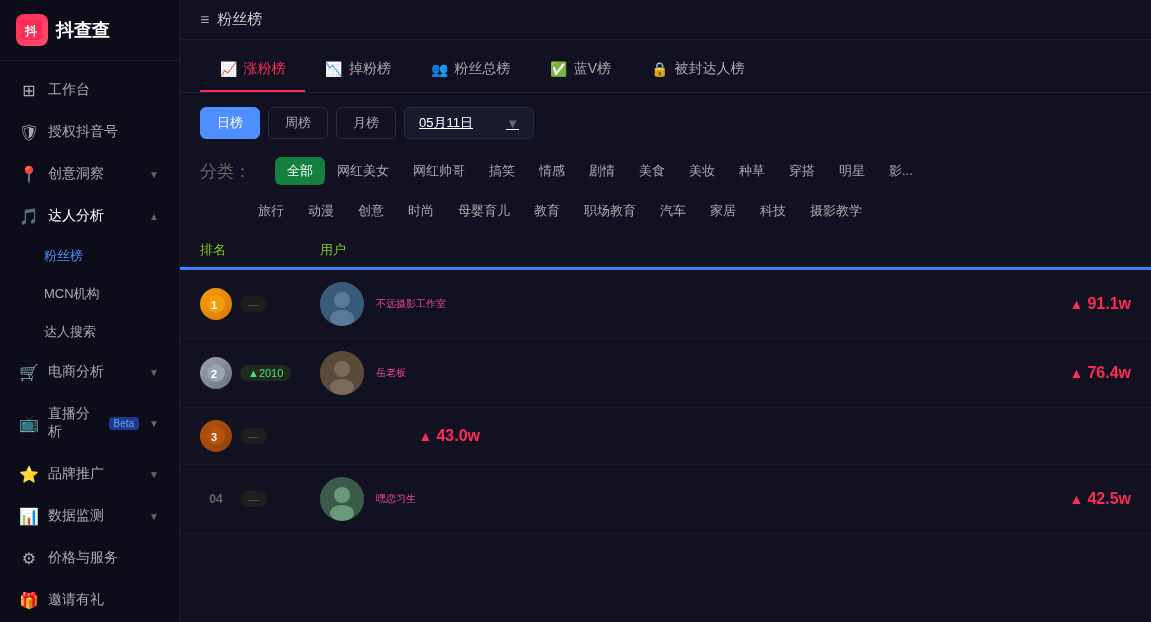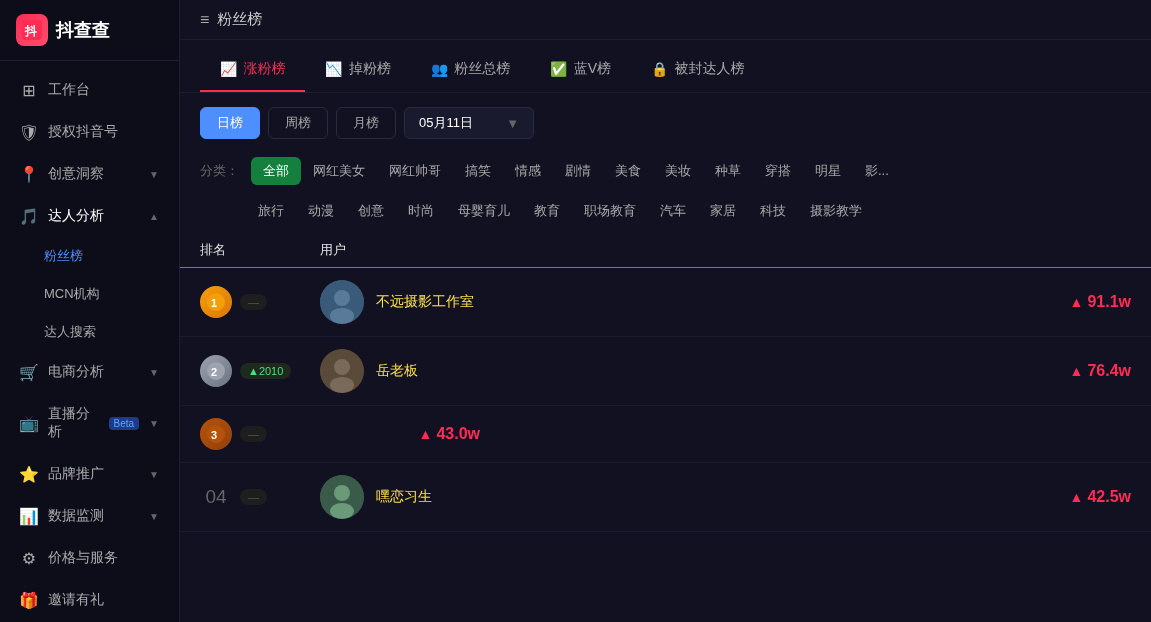--- a/index.html
+++ b/index.html
@@ -159,31 +159,32 @@
       align-items: center;
       padding: 6px 14px;
       background: #1a1a2e;
       border: 1px solid #2a2a3e;
       border-radius: 6px;
       color: #fff;
       cursor: pointer;
       font-size: 13px;
       min-width: 130px;
       justify-content: space-between;
+      text-decoration: underline;
     }
 
     
     .category-row {
       display: flex;
       align-items: center;
       padding: 4px 20px 8px;
       gap: 0;
       flex-wrap: wrap;
     }
-    .cat-label { color: #666; margin-right: 12px; font-size: 13px; }
+    .cat-label { color: #666; margin-right: 24px; font-size: 17px; }
     .cat-btn {
       padding: 5px 12px;
       border-radius: 6px;
       border: none;
       background: transparent;
       color: #aaa;
       cursor: pointer;
       font-size: 13px;
     }
     .cat-btn.active {
@@ -197,23 +198,23 @@
       padding: 4px 20px 8px;
       gap: 0;
       flex-wrap: wrap;
     }
 
     
     .table-header {
       display: flex;
       align-items: center;
       padding: 8px 20px;
-      color: #e5e5e5;
+      color: #84cc16;
       font-size: 13px;
-      border-bottom: 1px solid #3b82f6;
+      border-bottom: 3px solid #3b82f6;
     }
     .col-rank { width: 120px; }
     .col-user { flex: 1; }
     .col-fans { width: 160px; text-align: right; }
 
     .table-row {
       display: flex;
       align-items: center;
       padding: 12px 20px;
       border-bottom: 1px solid #1a1a2e;
@@ -233,21 +234,21 @@
       display: flex;
       align-items: center;
       justify-content: center;
       font-size: 14px;
       font-weight: bold;
       color: #fff;
     }
     .medal-1 { background: linear-gradient(135deg, #f59e0b, #d97706); }
     .medal-2 { background: linear-gradient(135deg, #9ca3af, #6b7280); }
     .medal-3 { background: linear-gradient(135deg, #b45309, #92400e); }
-    .medal-4 { background: transparent; color: #666; font-size: 19px; font-weight: normal; }
+    .medal-4 { background: transparent; color: #666; font-size: 12px; font-weight: bold; }
 
     .rank-change {
       display: flex;
       align-items: center;
       background: #1e2a1e;
       border-radius: 12px;
       padding: 2px 8px;
       font-size: 11px;
       color: #4ade80;
       gap: 2px;
@@ -264,21 +265,21 @@
       width: 44px;
       height: 44px;
       border-radius: 50%;
       overflow: hidden;
       background: #2a2a3e;
       display: flex;
       align-items: center;
       justify-content: center;
       font-size: 20px;
     }
-    .user-name { font-size: 14px; color: #fde047; }
+    .user-name { font-size: 10px; color: #ec4899; }
 
     .fans-count {
       width: 160px;
       text-align: right;
       color: #fe2c55;
       font-size: 16px;
       font-weight: bold;
       display: flex;
       align-items: center;
       justify-content: flex-end;

